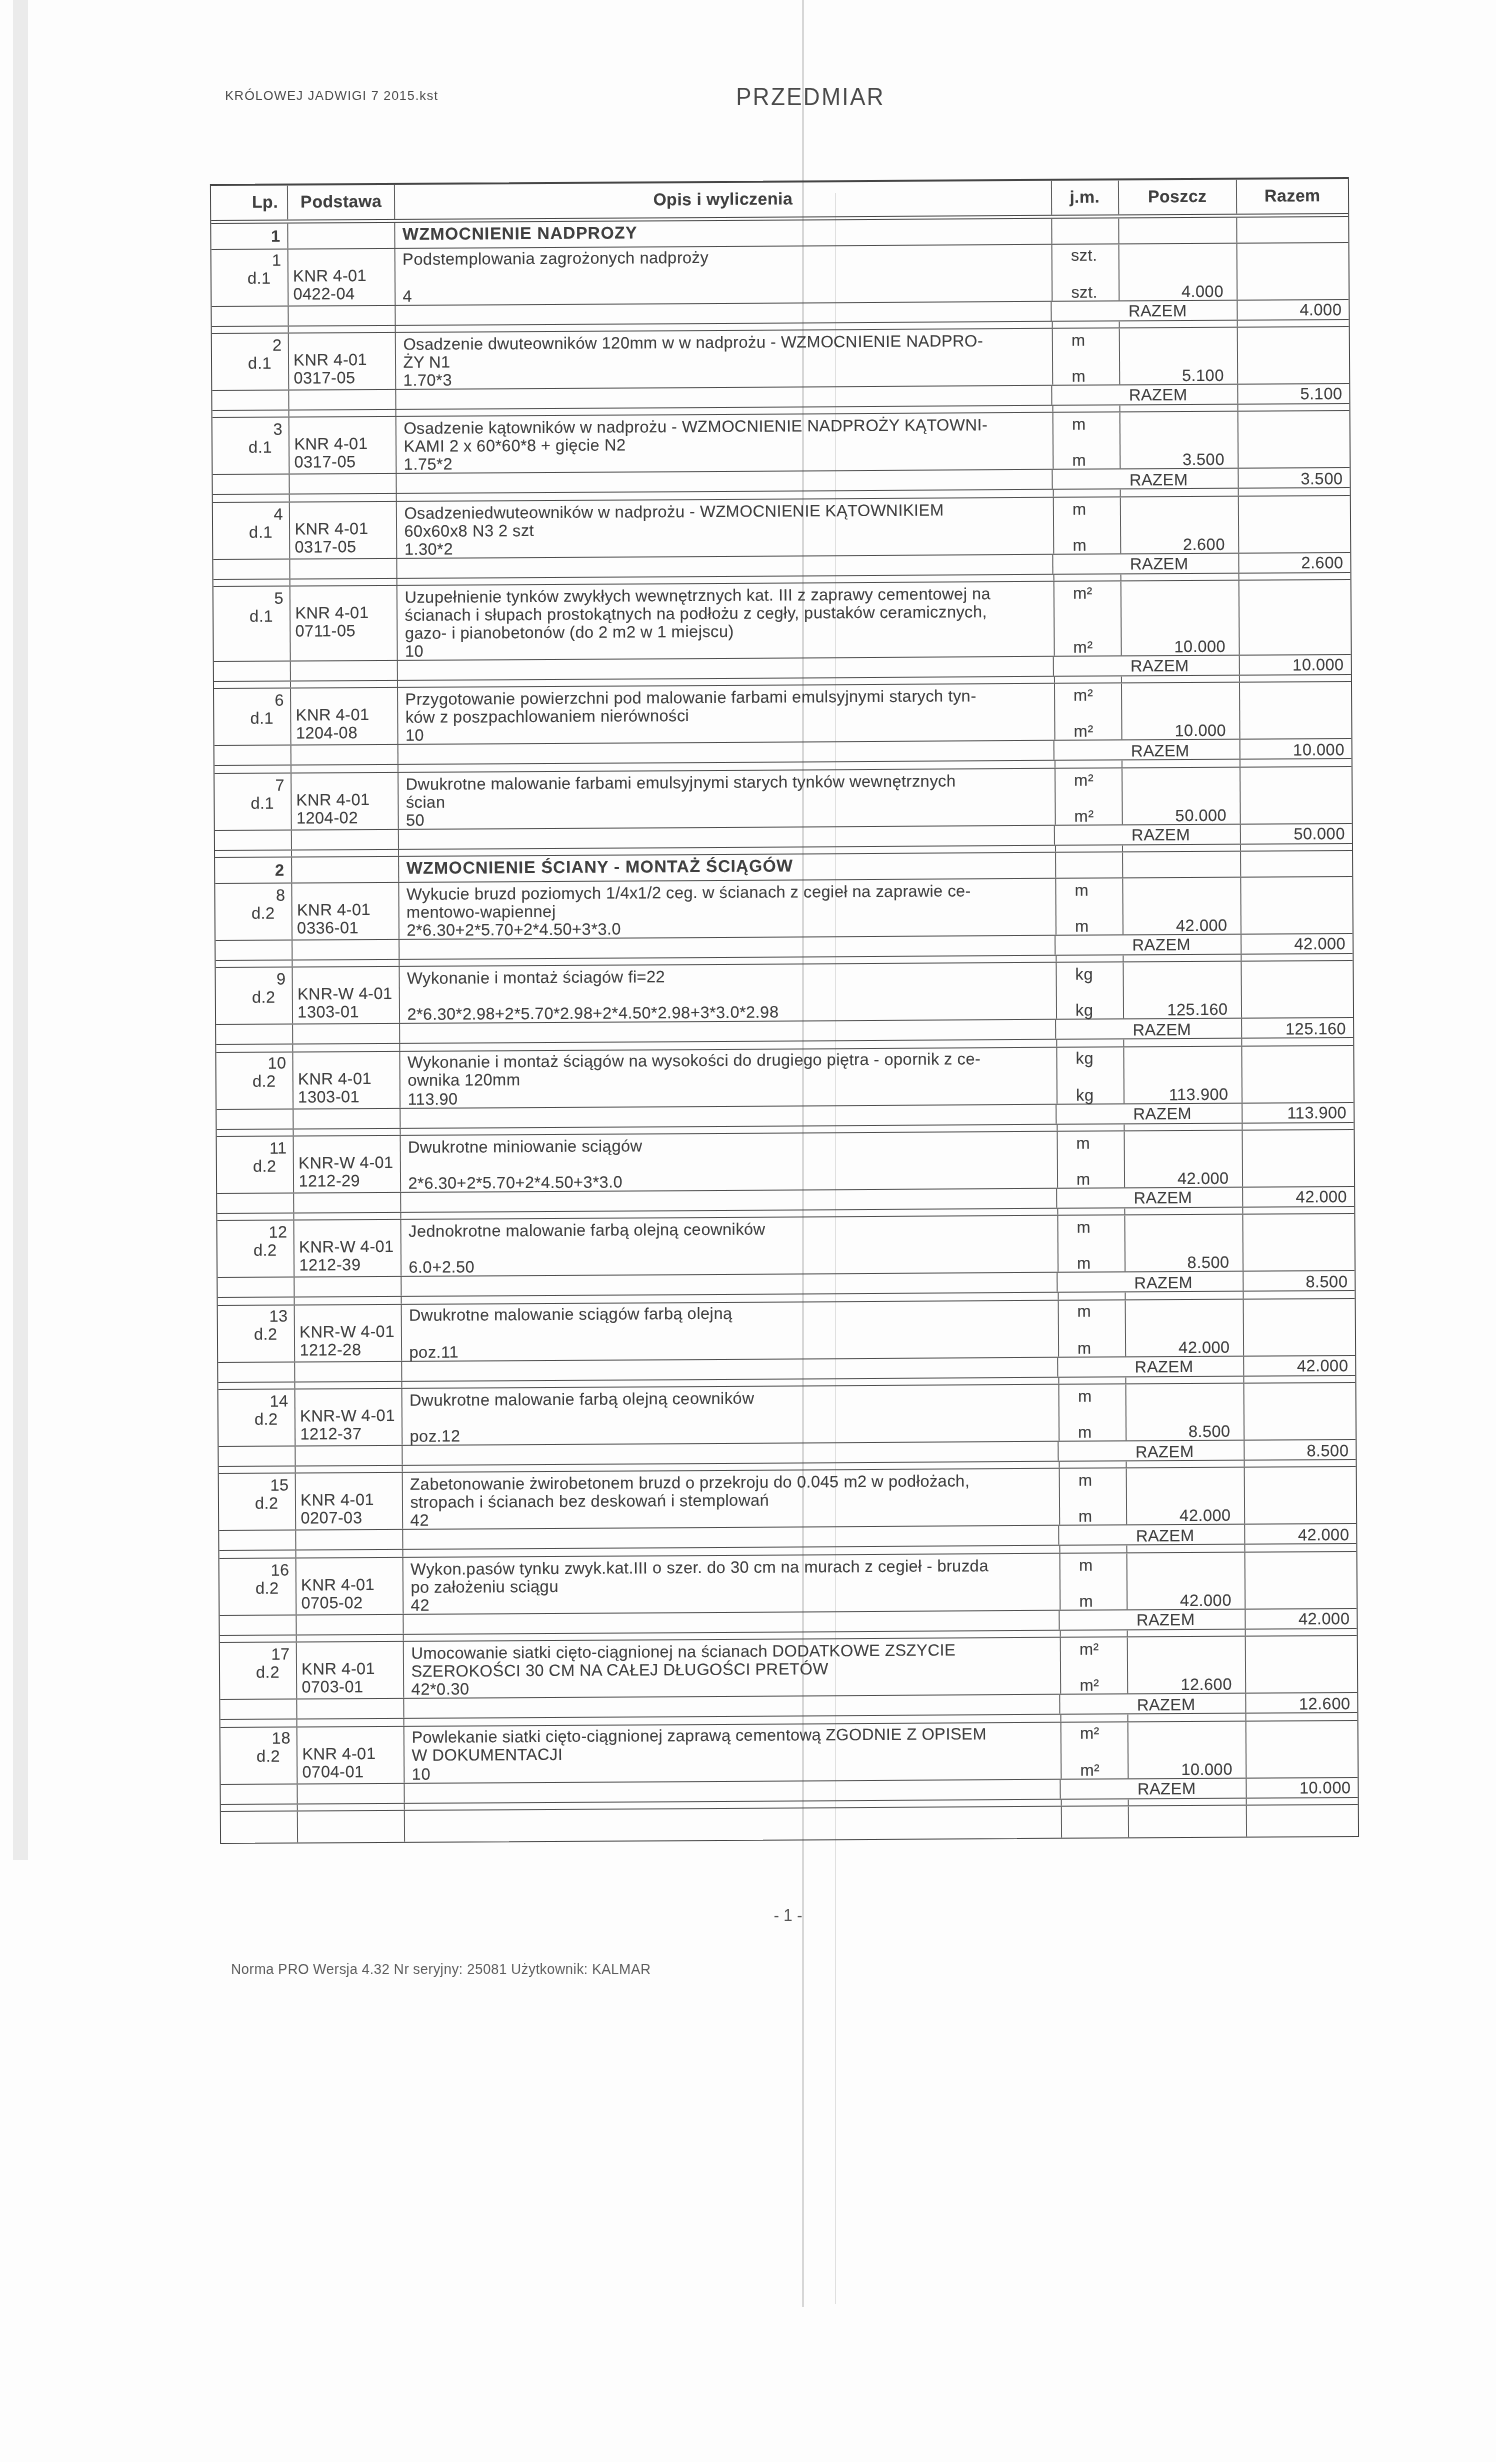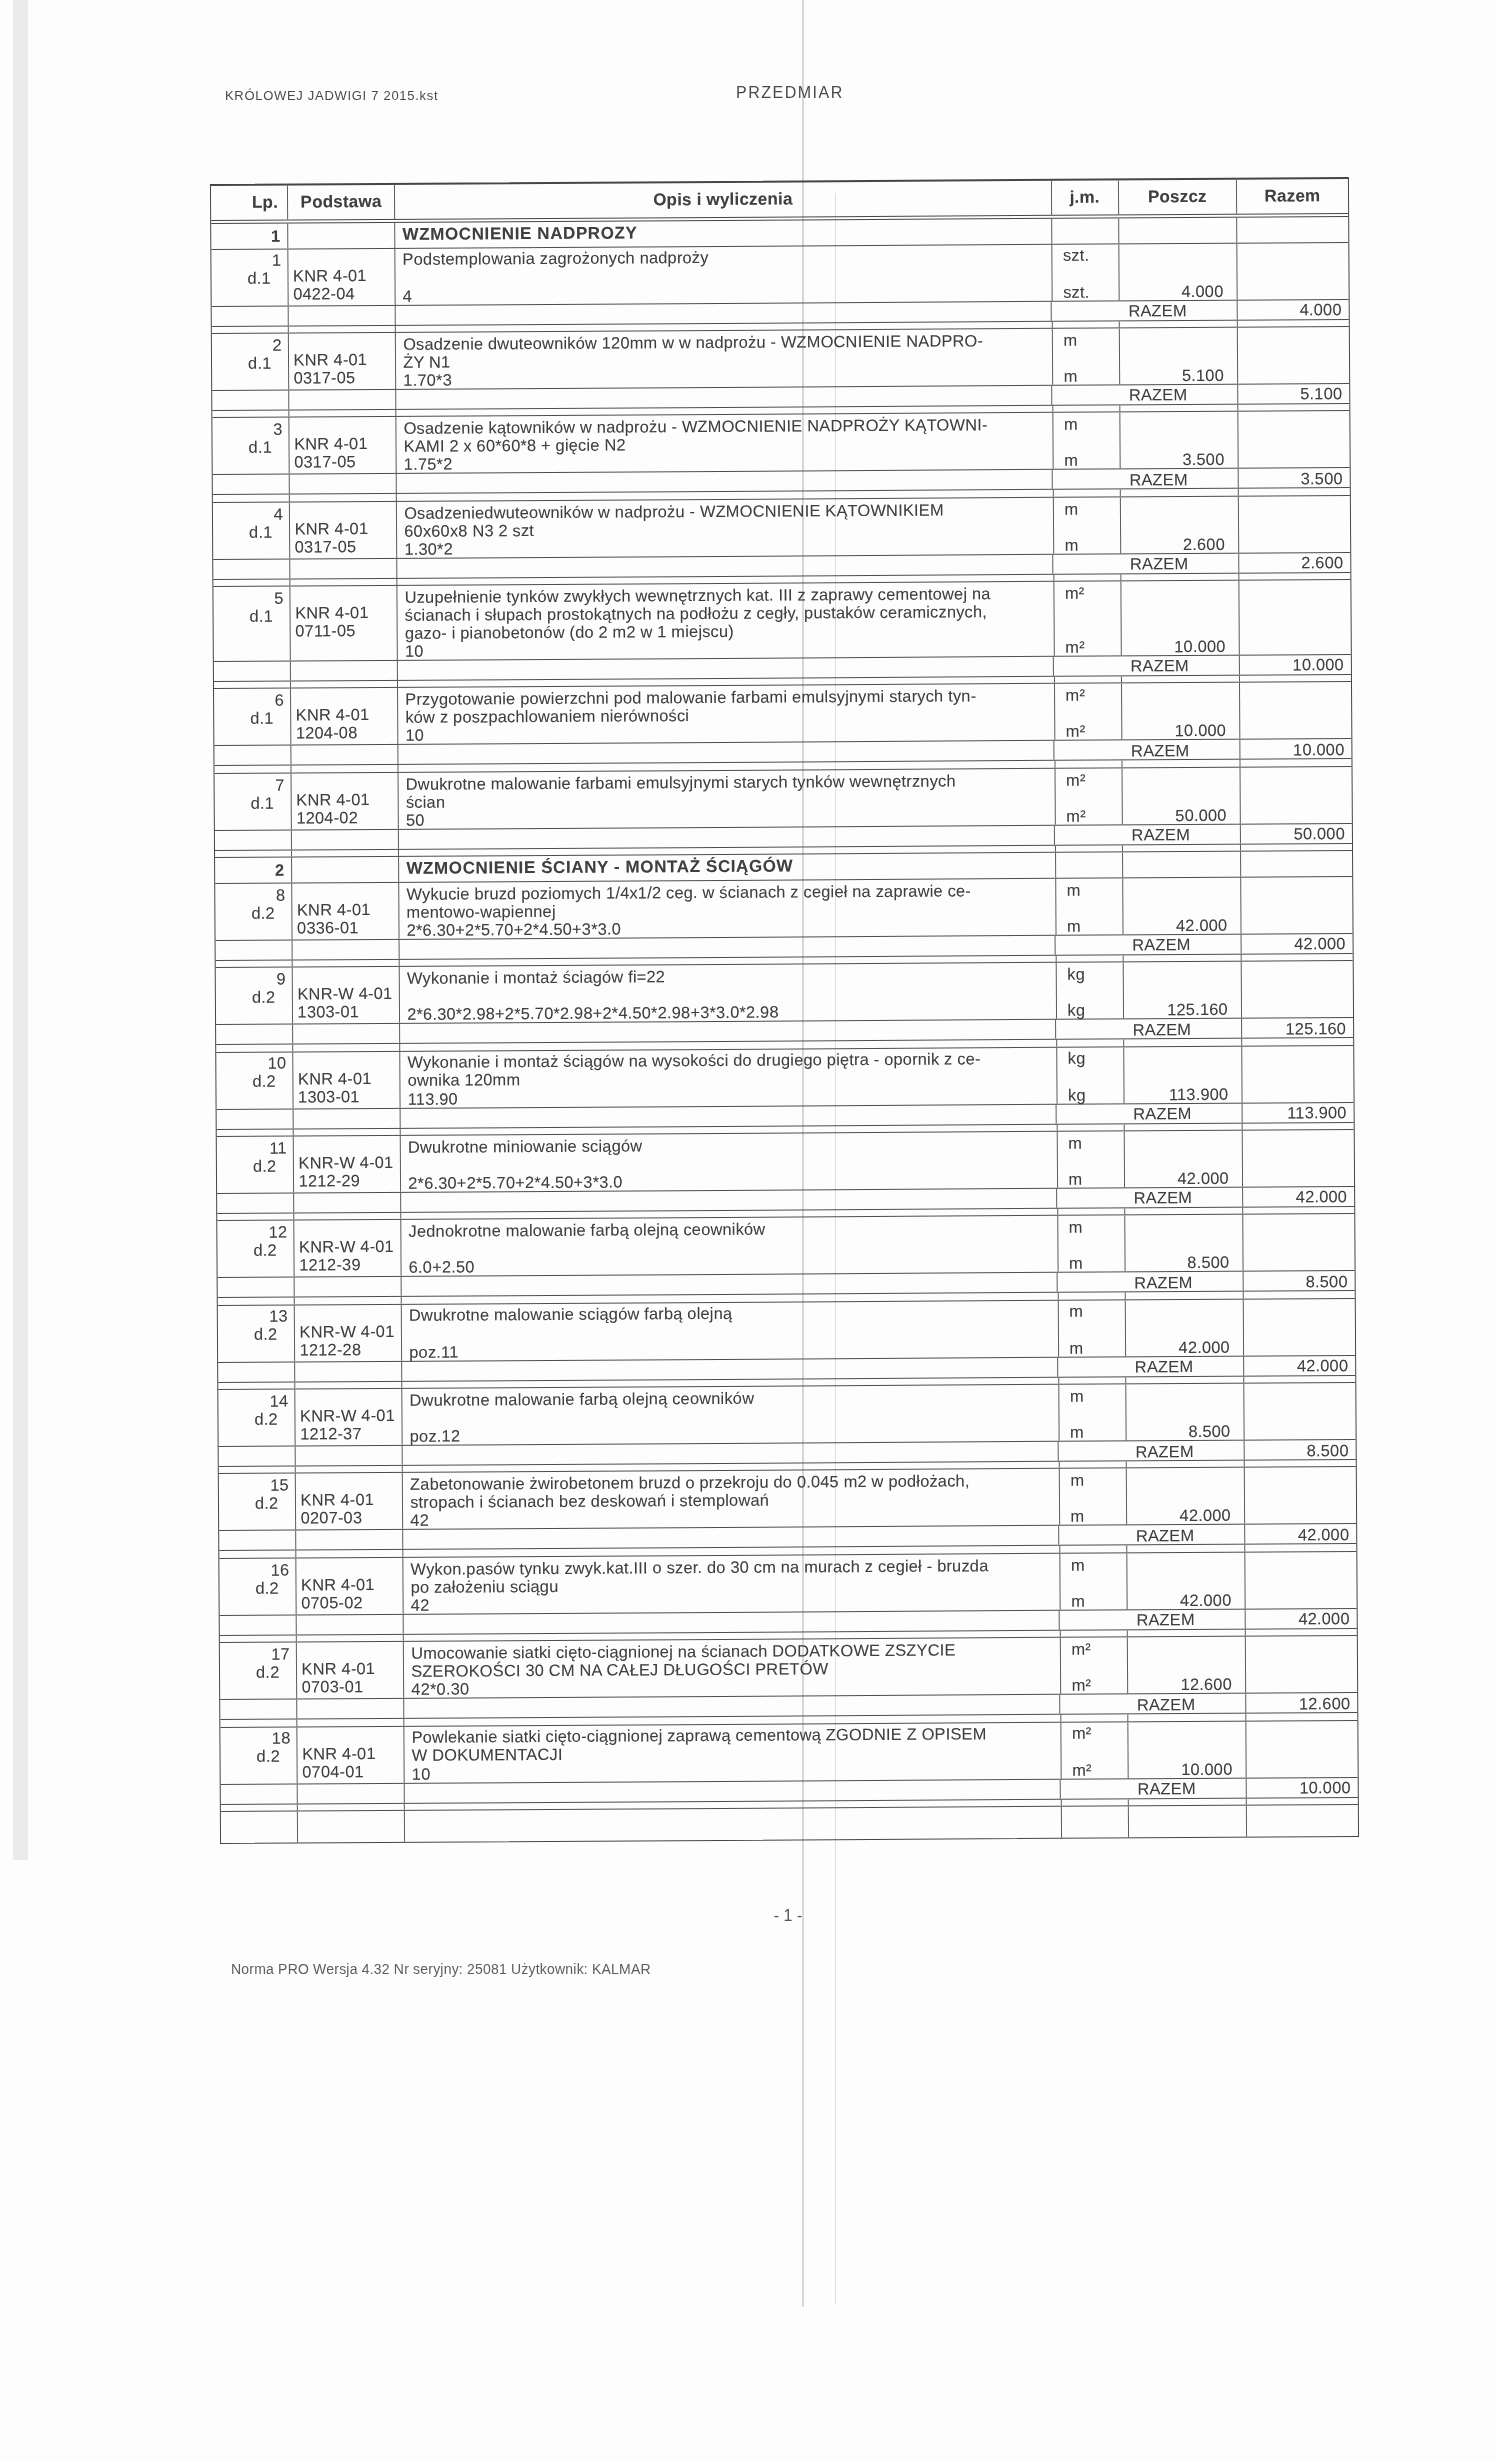--- a/index.html
+++ b/index.html
@@ -9,21 +9,21 @@
     font-family:"Liberation Sans","DejaVu Sans",sans-serif;
     color:#3f3f3f;
   }
   
   .edge-strip{position:absolute;left:13px;top:0;width:15.2px;height:1860px;background:#ebebeb;}
   .fold-line-a{position:absolute;left:802px;top:0;width:1.8px;height:2307px;background:#b2b2b2;opacity:.5;}
   .fold-line-b{position:absolute;left:835px;top:193px;width:1.2px;height:2111px;background:#bdbdbd;opacity:.45;}
 
   
   .doc-title{position:absolute;left:225px;top:88px;font-size:13px;letter-spacing:0.7px;color:#4a4a4a;}
-  .doc-type{position:absolute;left:736px;top:84px;font-size:16px;letter-spacing:1.5px;color:#4a4a4a;}
+  .doc-type{position:absolute;left:736px;top:84px;font-size:23px;letter-spacing:1.5px;color:#4a4a4a;}
 
   
   .sheet-table{
     position:absolute;left:215px;top:184px;width:1137px;
     border:1.8px solid #454545;border-top-width:2.3px;
     transform:rotate(-0.35deg);transform-origin:0 50%;
     font-size:16.4px;line-height:18px;letter-spacing:0.2px;
     text-shadow:0 0 0.6px rgba(70,70,70,.30);
   }
   .row{display:flex;}
@@ -51,21 +51,21 @@
   .body-row .cell{display:flex;flex-direction:column;}
   .cell-lp{padding-top:1.8px;}
   .lp-no{display:block;text-align:right;padding-right:5.9px;}
   .lp-d{display:block;text-align:left;padding-left:4px;}
   .cell-pod{padding-top:17px;}
   .cell-pod span{display:block;padding-left:4.7px;}
   .cell-opis{justify-content:space-between;}
   .desc{white-space:pre-line;padding:1.8px 3.5px 0 7px;}
   .calc{height:18px;padding-left:7px;}
   .cell-jm{justify-content:space-between;padding-top:1.8px;}
-  .cell-jm .u{display:block;padding-left:11px;height:18px;}
+  .cell-jm .u{display:block;padding-left:19px;height:18px;}
   .cell-poszcz{justify-content:flex-end;}
   .qty{display:block;text-align:right;padding-right:13px;height:18px;}
 
   .razem-row{height:19px;border-top:1.2px solid #4d4d4d;border-bottom:1.2px solid #4d4d4d;}
   .razem-row .cell{display:flex;align-items:center;}
   .razem-label{padding-left:77px;}
   .razem-total{justify-content:flex-end;padding-right:7px;}
 
   .spacer-row{height:6.4px;border-bottom:1.2px solid #4d4d4d;}
 

